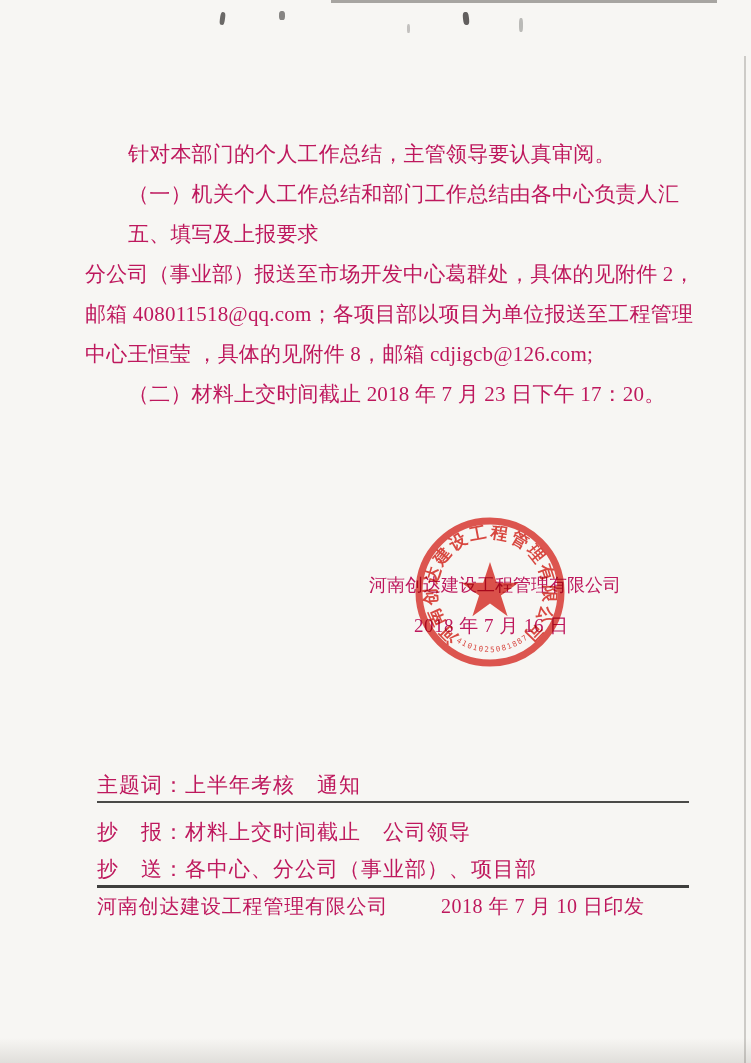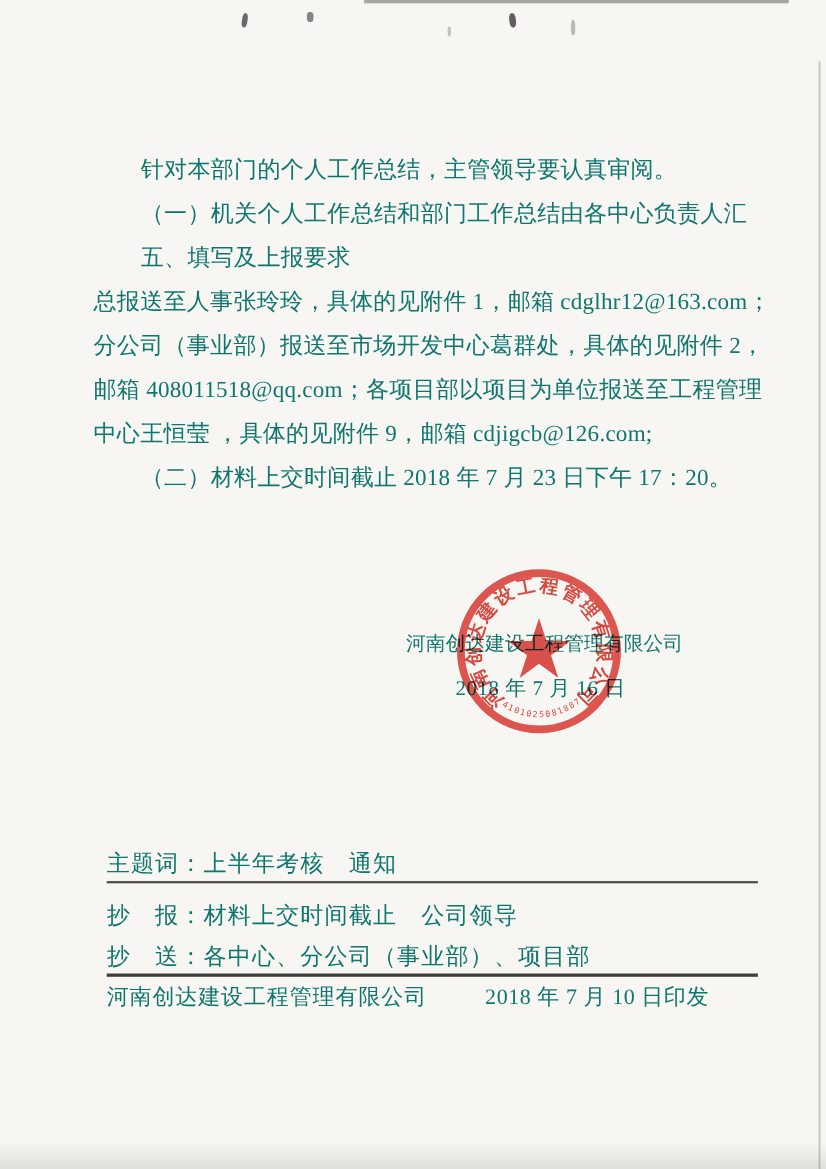--- a/index.html
+++ b/index.html
@@ -1,20 +1,20 @@
 <!DOCTYPE html>
 <html><head>
 <meta charset="utf-8">
 <style>
   html,body{margin:0;padding:0;background:#eceae6;}
   .page{
     position:relative;width:751px;height:1063px;margin:0 auto;
     background:#f7f6f3;overflow:hidden;
     font-family:"Liberation Serif","DejaVu Serif",serif;
-    color:#0f766e;
+    color:#be185d;
   }
   
   .band-top{position:absolute;left:331px;top:0;width:386px;height:3px;background:#57544f;opacity:.5;}
   .speck{position:absolute;background:#3c3a38;border-radius:40%;}
   .speck.s1{left:220px;top:12px;width:5px;height:13px;opacity:.75;transform:rotate(8deg);}
   .speck.s2{left:279px;top:11px;width:6px;height:9px;opacity:.6;}
   .speck.s3{left:463px;top:12px;width:6px;height:13px;opacity:.8;transform:rotate(-6deg);}
   .speck.s4{left:519px;top:18px;width:4px;height:14px;opacity:.32;}
   .speck.s5{left:407px;top:24px;width:3px;height:9px;opacity:.28;}
   .edge-right{position:absolute;left:744px;top:56px;width:2px;height:1007px;background:#c8c6c2;opacity:.9;}
@@ -55,24 +55,23 @@
   <div class="speck s3"></div>
   <div class="speck s4"></div>
   <div class="speck s5"></div>
   <div class="edge-right"></div>
   <div class="shadow-bottom"></div>
 
   <div class="body-text">
     <div class="line indent">针对本部门的个人工作总结，主管领导要认真审阅。</div>
     <div class="line indent">（一）机关个人工作总结和部门工作总结由各中心负责人汇</div>
     <div class="line indent">五、填写及上报要求</div>
-    <div class="line">总报送至人事张玲玲，具体的见附件 1，邮箱 cdglhr12@163.com；</div>
     <div class="line">分公司（事业部）报送至市场开发中心葛群处，具体的见附件 2，</div>
     <div class="line">邮箱 408011518@qq.com；各项目部以项目为单位报送至工程管理</div>
-    <div class="line">中心王恒莹 ，具体的见附件 9，邮箱 cdjigcb@126.com;</div>
+    <div class="line">中心王恒莹 ，具体的见附件 8，邮箱 cdjigcb@126.com;</div>
     <div class="line indent">（二）材料上交时间截止 2018 年 7 月 23 日下午 17：20。</div>
   </div>
 
   <div class="sig-company">河南创达建设工程管理有限公司</div>
   <div class="sig-date">2018 年 7 月 16 日</div>
 
   <svg class="seal" viewBox="0 0 160 160" xmlns="http://www.w3.org/2000/svg">
     <circle cx="78" cy="80" r="71" fill="none" stroke="#dd3a33" stroke-width="7" opacity="0.92"></circle>
     <polygon points="78,50 84.8,70.7 106.5,70.7 88.9,83.6 95.6,104.3 78,91.5 60.4,104.3 67.1,83.6 49.5,70.7 71.2,70.7" fill="#dd3a33" opacity="0.95"></polygon>
     <path id="sealTextArc" d="M 47,124.2 A 54,54 0 1 1 109,124.2" fill="none"></path>

